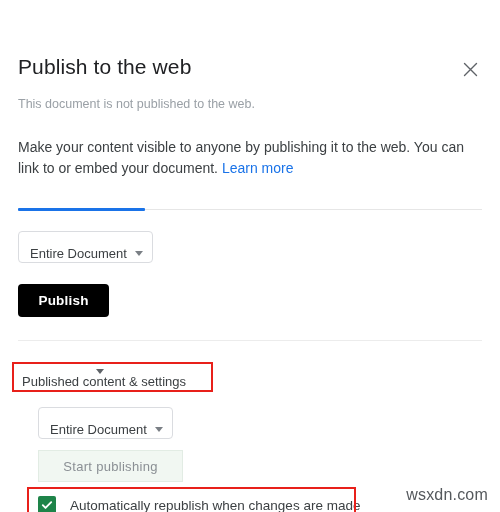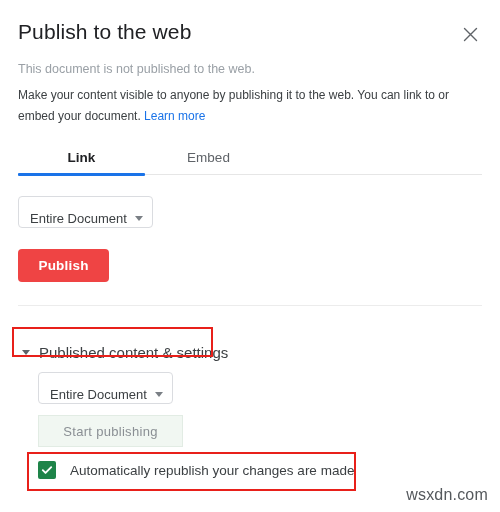--- a/index.html
+++ b/index.html
@@ -13,20 +13,21 @@
     font-family: "Liberation Sans", sans-serif;
     -webkit-font-smoothing: antialiased;
     overflow: hidden;
     position: relative;
   }
 
   .dialog {
     position: absolute;
     inset: 0;
     background: #ffffff;
+    margin-top: 35px;
   }
 
   
   .dialog-title {
     position: absolute;
     left: 18px;
     top: 20px;
     font-size: 21px;
     font-weight: 400;
     color: #202124;
@@ -52,23 +53,23 @@
     left: 18px;
     top: 62px;
     font-size: 12.5px;
     color: #9aa0a6;
     white-space: nowrap;
   }
 
   .description {
     position: absolute;
     left: 18px;
-    top: 85px;
+    top: 102px;
     width: 456px;
-    font-size: 12px;
+    font-size: 14px;
     line-height: 21px;
     color: #3c4043;
   }
   .link {
     color: #1a73e8;
     text-decoration: none;
     cursor: pointer;
   }
 
   
@@ -142,21 +143,21 @@
   .select-scope-bottom { left: 38px; top: 372px; }
 
   
   .publish-button {
     position: absolute;
     left: 18px;
     top: 249px;
     box-sizing: border-box;
     width: 91px;
     height: 33px;
-    background: #ef4444;
+    background: #000000;
     border: none;
     border-radius: 4px;
     color: #ffffff;
     font-family: "Liberation Sans", sans-serif;
     font-size: 13.5px;
     font-weight: 700;
     cursor: pointer;
     letter-spacing: 0.2px;
   }
 
@@ -166,27 +167,28 @@
     top: 305px;
     width: 464px;
     height: 1px;
     background: #ececec;
   }
 
   
   .settings-toggle {
     position: absolute;
     left: 22px;
-    top: 344px;
-    display: flex;
-    align-items: center;
-    cursor: pointer;
-    font-size: 15px;
+    top: 334px;
+    display: flex;
+    align-items: center;
+    cursor: pointer;
+    font-size: 13px;
     color: #3c4043;
     white-space: nowrap;
+    flex-direction: column;
   }
   .settings-toggle .caret-down {
     width: 0; height: 0;
     border-left: 4.5px solid transparent;
     border-right: 4.5px solid transparent;
     border-top: 5px solid #5f6368;
     margin-right: 9px;
   }
 
   
@@ -268,24 +270,20 @@
       </svg>
     </span>
   </div>
 
   <div class="subtitle">This document is not published to the web.</div>
 
   <div class="description">
     <span>Make your content visible to anyone by publishing it to the web. You can link to or embed your document. </span><a class="link">Learn more</a>
   </div>
 
-  <div class="tabs">
-    <div class="tab tab-link active">Link</div>
-    <div class="tab tab-embed">Embed</div>
-  </div>
   <div class="tab-rail"></div>
   <div class="tab-indicator"></div>
 
   <div class="select select-scope-top">
     <span>Entire Document</span>
     <span class="caret"></span>
   </div>
 
 
   <button class="publish-button">Publish</button>
@@ -305,21 +303,21 @@
   <button class="start-publishing">Start publishing</button>
 
   <div class="checkbox-row">
     <span class="checkbox">
       <span>
         <svg width="12" height="12" viewBox="0 0 12 12" aria-hidden="true">
           <path d="M1.8 6.2 L4.5 8.9 L10.2 3.2" stroke="#ffffff" stroke-width="1.9" fill="none" stroke-linecap="round" stroke-linejoin="round"></path>
         </svg>
       </span>
     </span>
-    <span class="checkbox-label">Automatically republish your changes are made</span>
+    <span class="checkbox-label">Automatically republish when changes are made</span>
   </div>
 
   <div class="annot annot-settings"></div>
   <div class="annot annot-autorepublish"></div>
 
   <div class="watermark">wsxdn.com</div>
 
 </div>
 
 </body></html>

